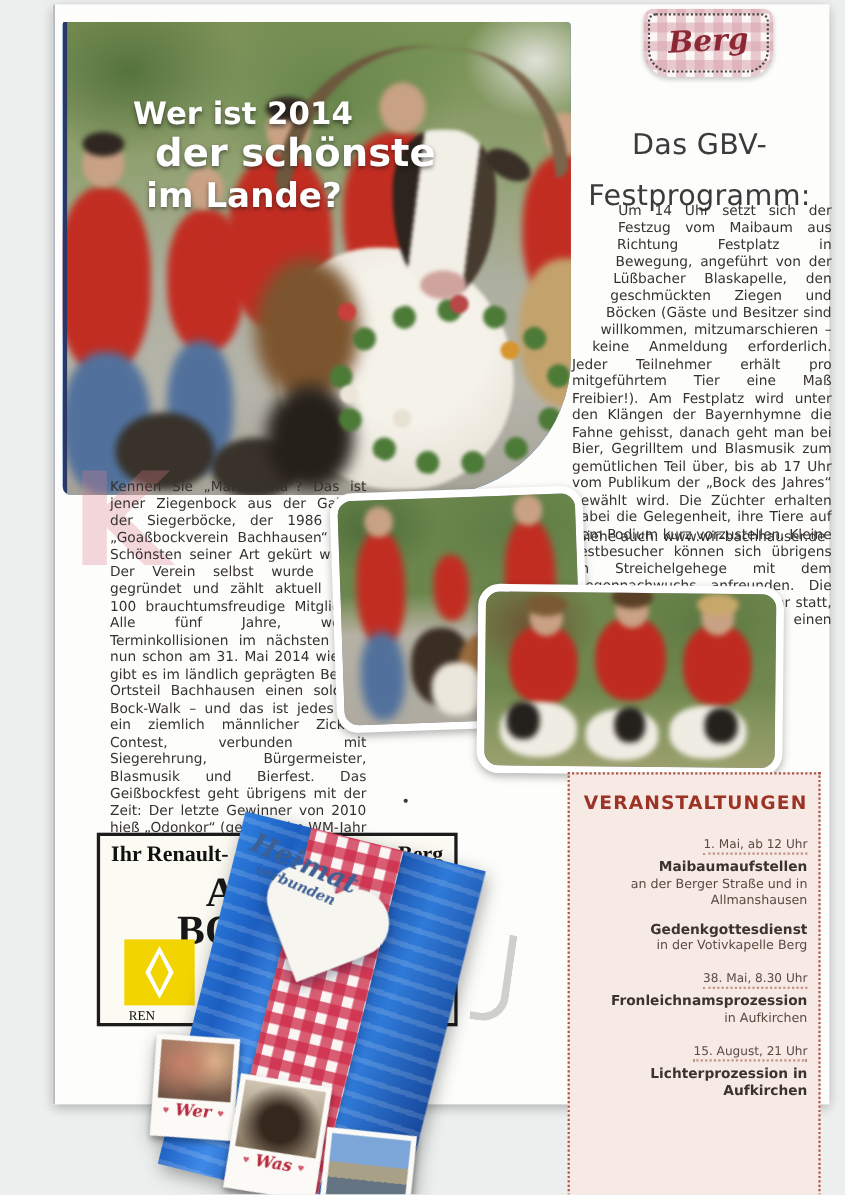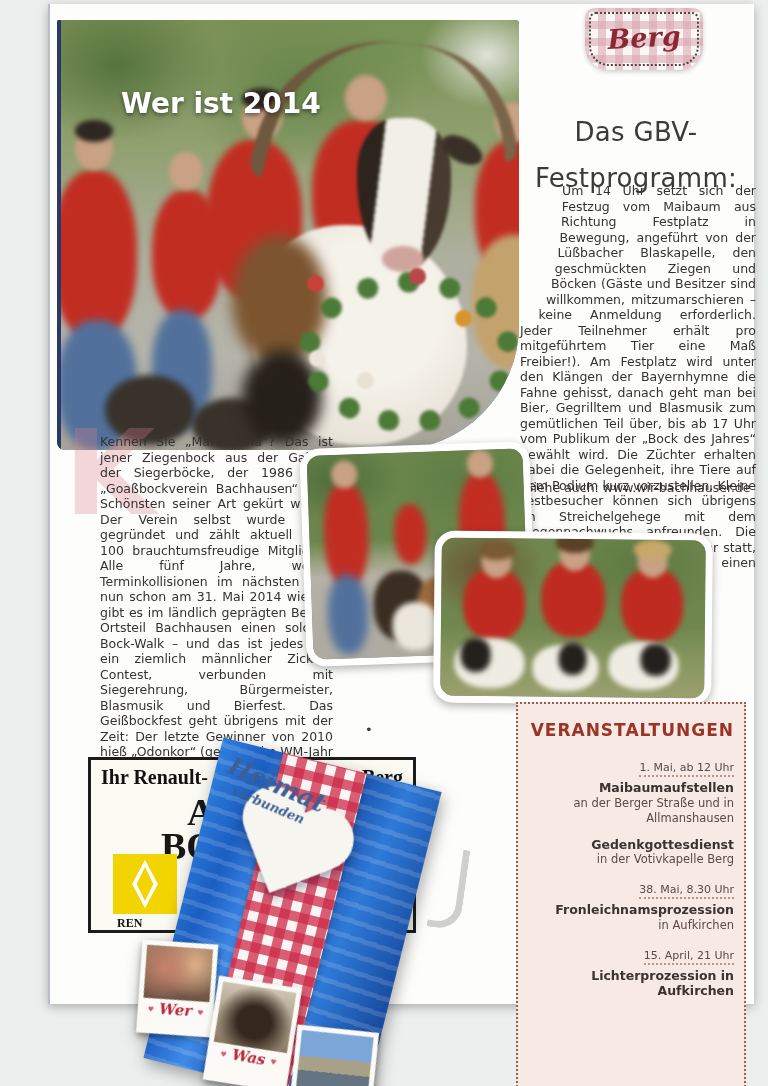--- a/index.html
+++ b/index.html
@@ -121,21 +121,21 @@
       background:#fcfbf3;border:3px solid #1c1c1c;font-family:"Liberation Serif","DejaVu Serif",serif;}
   .ad-headline{display:flex;justify-content:space-between;padding:6px 10px 0;
                font-size:20px;font-weight:bold;color:#111;}
   .ad-big1{position:absolute;left:96px;top:30px;font-size:38px;font-weight:bold;color:#171717;}
   .ad-big2{position:absolute;left:70px;top:64px;font-size:38px;font-weight:bold;color:#171717;}
   .renault{position:absolute;left:22px;top:94px;width:64px;height:60px;background:#f2d400;
            display:flex;align-items:center;justify-content:center;}
   .diamond-outer{width:34px;height:48px;background:#fff;
                  clip-path:polygon(50% 0,88% 50%,50% 100%,12% 50%);display:flex;align-items:center;justify-content:center;}
   .diamond-inner{width:22px;height:34px;background:#f2d400;clip-path:polygon(50% 0,88% 50%,50% 100%,12% 50%);}
-  .ad-logo-text{position:absolute;left:26px;top:156px;font-size:12px;font-weight:bold;color:#111;}
+  .ad-logo-text{position:absolute;left:26px;top:156px;font-size:12px;font-weight:normal;color:#111;}
 
   
   .brochure{position:absolute;left:180px;top:760px;width:225px;height:330px;
             transform:rotate(14deg);filter:drop-shadow(3px 5px 8px rgba(0,0,0,.35));}
   .brochure-bg{position:absolute;inset:0;overflow:hidden;
       background:
         repeating-linear-gradient(4deg, rgba(255,255,255,.14) 0 5px, rgba(0,0,0,0) 5px 16px),
         linear-gradient(100deg,#2e7fdf 0%,#1b5ec0 18%,#3f8ae8 34%,#1a54ae 52%,#2f7ad8 68%,#123f90 100%);}
   .ribbon{position:absolute;left:62px;top:-4px;width:86px;height:108%;
           background-color:#fbf6f4;
@@ -210,20 +210,22 @@
       <div class="wreath"></div>
       <div class="flower" style="left:250px;top:255px;background:#c8403a;"></div>
       <div class="flower" style="left:300px;top:352px;background:#e8e2d4;"></div>
       <div class="flower" style="left:398px;top:290px;background:#d6952f;"></div>
       <div class="flower" style="left:352px;top:248px;background:#b84848;"></div>
       <div class="flower" style="left:252px;top:330px;background:#ece6da;"></div>
     </div>
     <div class="photo-edge"></div>
     <div class="headline">
       <div class="hl1">Wer ist 2014</div>
+      <div class="hl2">der schönste</div>
+      <div class="hl4">im Lande?</div>
     </div>
   </div>
 
   <div class="badge">
     <div class="badge-label">Berg</div>
   </div>
 
   <div class="gbv-heading">
     <div>Das GBV-</div>
     <div>Festprogramm:</div>
@@ -282,21 +284,21 @@
     <div class="event">
       <div class="event-name">Gedenkgottesdienst</div>
       <div class="event-venue">in der Votivkapelle Berg</div>
     </div>
     <div class="event">
       <div><span class="event-date">38. Mai, 8.30 Uhr</span></div>
       <div class="event-name">Fronleichnamsprozession</div>
       <div class="event-venue">in Aufkirchen</div>
     </div>
     <div class="event">
-      <div><span class="event-date">15. April, 21 Uhr</span></div>
+      <div><span class="event-date">15. August, 21 Uhr</span></div>
       <div class="event-name">Lichterprozession in Aufkirchen</div>
     </div>
   </div>
 
   <div class="ad">
     <div class="ad-headline">
       <span>Ihr Renault- &amp;</span>
       <span>dler in Berg</span>
     </div>
     <div class="ad-big1">A</div>

